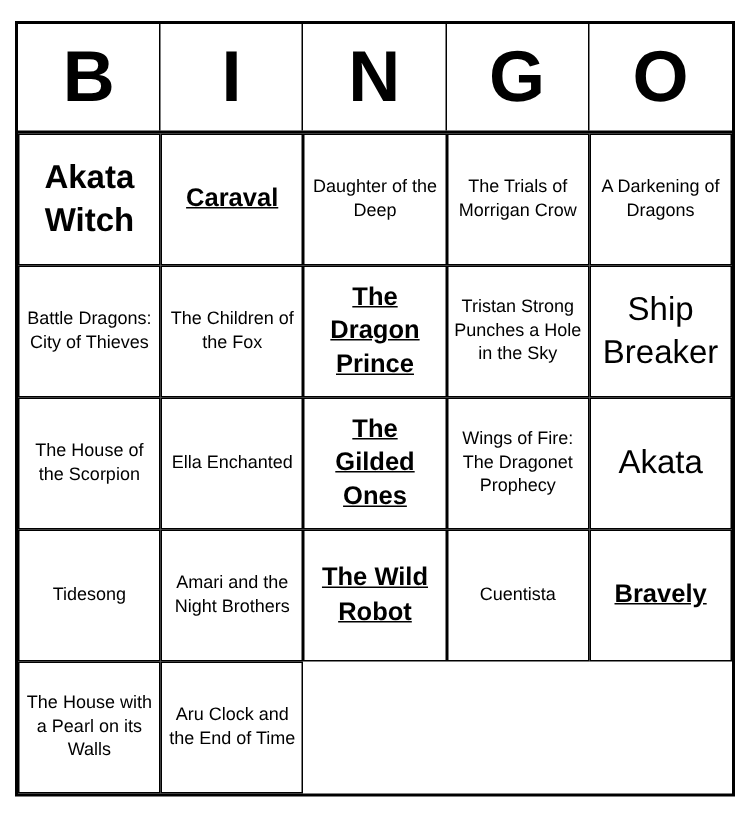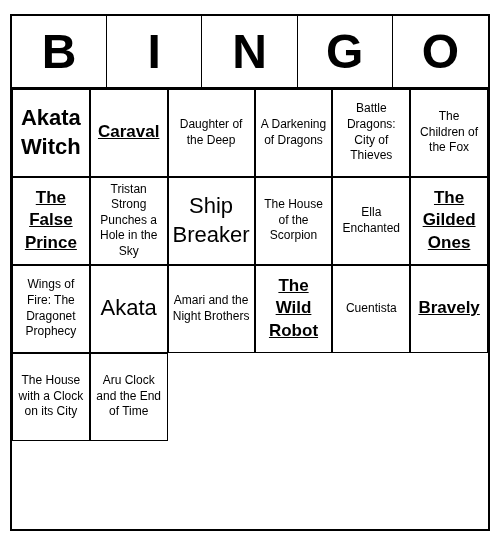--- a/index.html
+++ b/index.html
@@ -26,21 +26,21 @@
       font-size: 48px;
       font-weight: bold;
       padding: 8px 0;
       border-right: 1px solid #000;
     }
     .bingo-letter:last-child {
       border-right: none;
     }
     .bingo-grid {
       display: grid;
-      grid-template-columns: repeat(6, 1fr);
+      grid-template-columns: repeat(5, 1fr);
       grid-template-rows: repeat(5, 1fr);
     }
     .bingo-cell {
       border: 1px solid #000;
       min-height: 88px;
       display: flex;
       align-items: center;
       justify-content: center;
       text-align: center;
       padding: 4px;
@@ -73,31 +73,33 @@
   <div class="bingo-letter">B</div>
       <div class="bingo-letter">I</div>
       <div class="bingo-letter">N</div>
       <div class="bingo-letter">G</div>
       <div class="bingo-letter">O</div>
     </div>
   <div class="bingo-grid">
   <div class="bingo-cell large-text">Akata Witch</div>
       <div class="bingo-cell medium-large">Caraval</div>
       <div class="bingo-cell ">Daughter of the Deep</div>
+      <div class="bingo-cell ">The Trials of Morrigan Crow</div>
       <div class="bingo-cell ">A Darkening of Dragons</div>
       <div class="bingo-cell ">Battle Dragons: City of Thieves</div>
       <div class="bingo-cell ">The Children of the Fox</div>
-      <div class="bingo-cell medium-large">The False Prince</div>
+      <div class="bingo-cell medium-large">The Dragon Prince</div>
       <div class="bingo-cell ">Tristan Strong Punches a Hole in the Sky</div>
       <div class="bingo-cell bold-lg">Ship Breaker</div>
       <div class="bingo-cell ">The House of the Scorpion</div>
       <div class="bingo-cell ">Ella Enchanted</div>
       <div class="bingo-cell medium-large">The Gilded Ones</div>
       <div class="bingo-cell ">Wings of Fire: The Dragonet Prophecy</div>
       <div class="bingo-cell bold-lg">Akata</div>
+      <div class="bingo-cell ">Tidesong</div>
       <div class="bingo-cell ">Amari and the Night Brothers</div>
       <div class="bingo-cell medium-large">The Wild Robot</div>
       <div class="bingo-cell ">Cuentista</div>
       <div class="bingo-cell medium-large">Bravely</div>
-      <div class="bingo-cell ">The House with a Clock on its City</div>
+      <div class="bingo-cell ">The House with a Pearl on its Walls</div>
       <div class="bingo-cell ">Aru Clock and the End of Time</div>
     </div>
 </div>
 
 </body></html>

